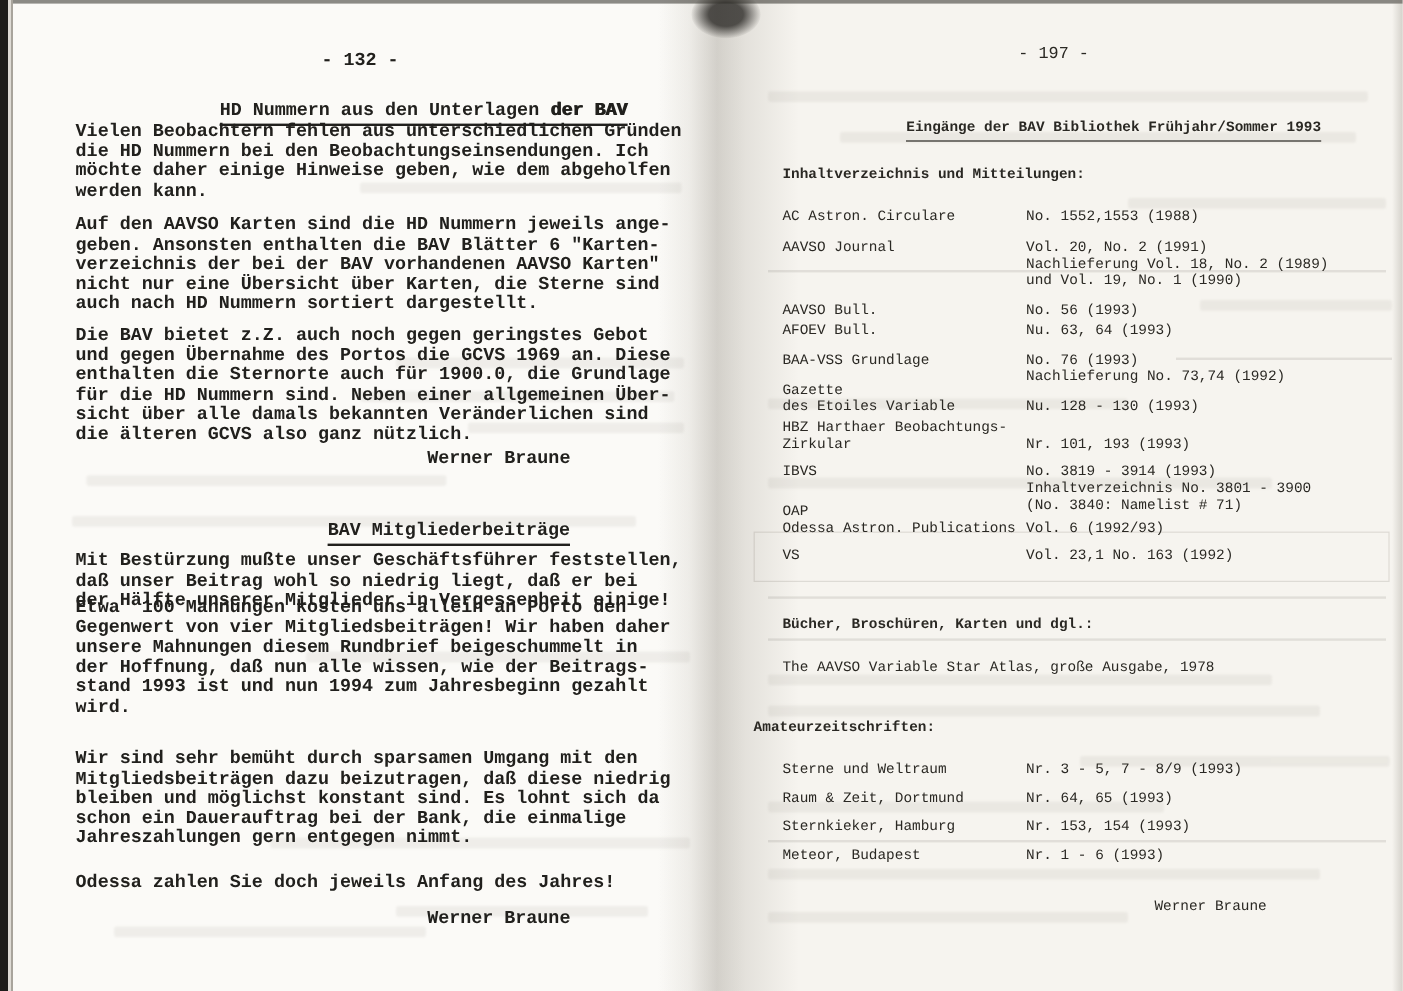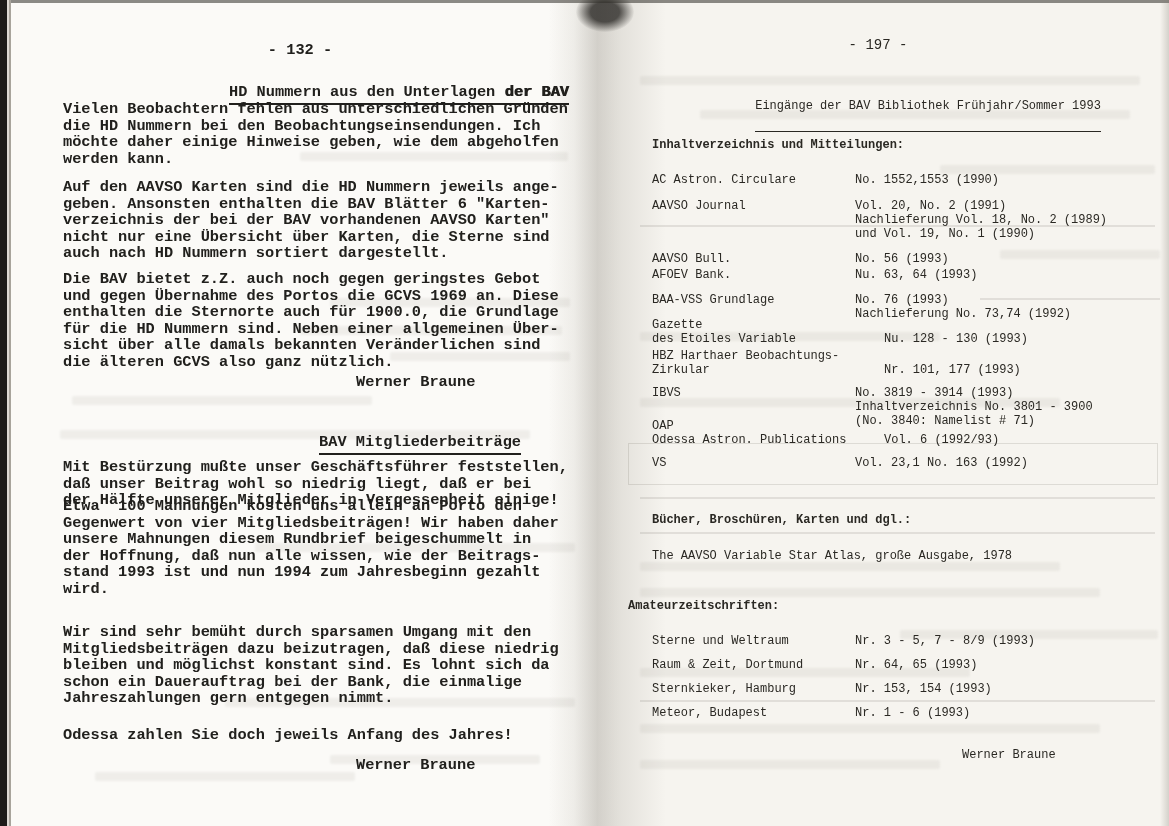--- a/index.html
+++ b/index.html
@@ -4,29 +4,29 @@
 <style>
   html,body{margin:0;padding:0;background:#e9e7e2;}
   .scan{position:relative;width:1169px;height:826px;overflow:hidden;
         background:linear-gradient(to right,#fbfaf7 0 47%, #f6f4ef 53% 100%);
         font-family:"Liberation Mono","DejaVu Sans Mono",monospace;}
   
   .lp{display:contents;font-weight:700;font-size:15.3px;line-height:16.6px;color:#21201d;}
   .rp{display:contents;font-weight:400;font-size:12px;line-height:14px;color:#2a2823;}
   .abs{position:absolute;white-space:pre;}
   
-  .u{border-bottom:2px solid #21201d;padding-bottom:2px;margin-left:46px;}
-  .u-thin{border-bottom:1.5px solid #2a2823;padding-bottom:18px;font-weight:400;}
+  .u{border-bottom:2px solid #21201d;padding-bottom:2px;}
+  .u-thin{border-bottom:1.5px solid #2a2823;padding-bottom:4px;font-weight:700;}
   .dbl{text-shadow:0.8px 0 currentColor;}
   .bold{font-weight:700;}
   
   .rrow{position:absolute;left:652px;width:515px;}
   .rrow .lbl{position:absolute;left:0;top:0;white-space:pre;}
   .rrow .val{position:absolute;left:203px;top:0;white-space:pre;}
-  .rrow .val.drop{top:14px;margin-left:29px;}
+  .rrow .val.drop{top:14px;}
   
   .edge-left{position:absolute;left:0;top:0;width:13px;height:826px;
      background:linear-gradient(to right,#1d1c1a 0 52%,#dedbd5 52% 72%,#a8a49c 72% 84%,rgba(0,0,0,0) 84%);}
   .edge-right{position:absolute;right:0;top:0;width:9px;height:826px;
      background:linear-gradient(to left,rgba(125,119,108,.28),rgba(0,0,0,0));}
   .top-line{position:absolute;left:0;top:0;width:1169px;height:3px;background:rgba(48,45,40,.55);}
   .gutter{position:absolute;left:548px;top:0;width:118px;height:826px;
      background:linear-gradient(to right,rgba(0,0,0,0) 0,rgba(105,99,88,.08) 22%,rgba(105,99,88,.26) 42%,rgba(105,99,88,.13) 62%,rgba(0,0,0,0) 100%);}
   .gutter-blob{position:absolute;left:576px;top:-8px;width:58px;height:40px;border-radius:50%;
      background:radial-gradient(ellipse at center,rgba(30,28,25,.75) 0 35%,rgba(30,28,25,0) 72%);}
@@ -130,50 +130,50 @@
     <div class="abs" style="left:838px;top:38px;width:80px;text-align:center;font-size:14px">- 197 -</div>
 
     <div class="abs" style="left:712px;top:85px">
       <span class="u-thin">Eingänge der BAV Bibliothek Frühjahr/Sommer 1993</span>
     </div>
 
     <div class="abs bold" style="left:652px;top:138px">Inhaltverzeichnis und Mitteilungen:</div>
 
     <div class="rrow" style="top:173px">
       <span class="lbl">AC Astron. Circulare</span>
-      <span class="val">No. 1552,1553 (1990)</span>
+      <span class="val">No. 1552,1553 (1988)</span>
     </div>
     <div class="rrow" style="top:199px">
       <span class="lbl">AAVSO Journal</span>
       <span class="val">Vol. 20, No. 2 (1991)
 Nachlieferung Vol. 18, No. 2 (1989)
 und Vol. 19, No. 1 (1990)</span>
     </div>
     <div class="rrow" style="top:252px">
       <span class="lbl">AAVSO Bull.</span>
       <span class="val">No. 56 (1993)</span>
     </div>
     <div class="rrow" style="top:268px">
-      <span class="lbl">AFOEV Bank.</span>
+      <span class="lbl">AFOEV Bull.</span>
       <span class="val">Nu. 63, 64 (1993)</span>
     </div>
     <div class="rrow" style="top:293px">
       <span class="lbl">BAA-VSS Grundlage</span>
       <span class="val">No. 76 (1993)
 Nachlieferung No. 73,74 (1992)</span>
     </div>
     <div class="rrow" style="top:318px">
       <span class="lbl">Gazette
 des Etoiles Variable</span>
       <span class="val drop">Nu. 128 - 130 (1993)</span>
     </div>
     <div class="rrow" style="top:349px">
       <span class="lbl">HBZ Harthaer Beobachtungs-
 Zirkular</span>
-      <span class="val drop">Nr. 101, 177 (1993)</span>
+      <span class="val drop">Nr. 101, 193 (1993)</span>
     </div>
     <div class="rrow" style="top:386px">
       <span class="lbl">IBVS</span>
       <span class="val">No. 3819 - 3914 (1993)
 Inhaltverzeichnis No. 3801 - 3900
 (No. 3840: Namelist # 71)</span>
     </div>
     <div class="rrow" style="top:419px">
       <span class="lbl">OAP
 Odessa Astron. Publications</span>

